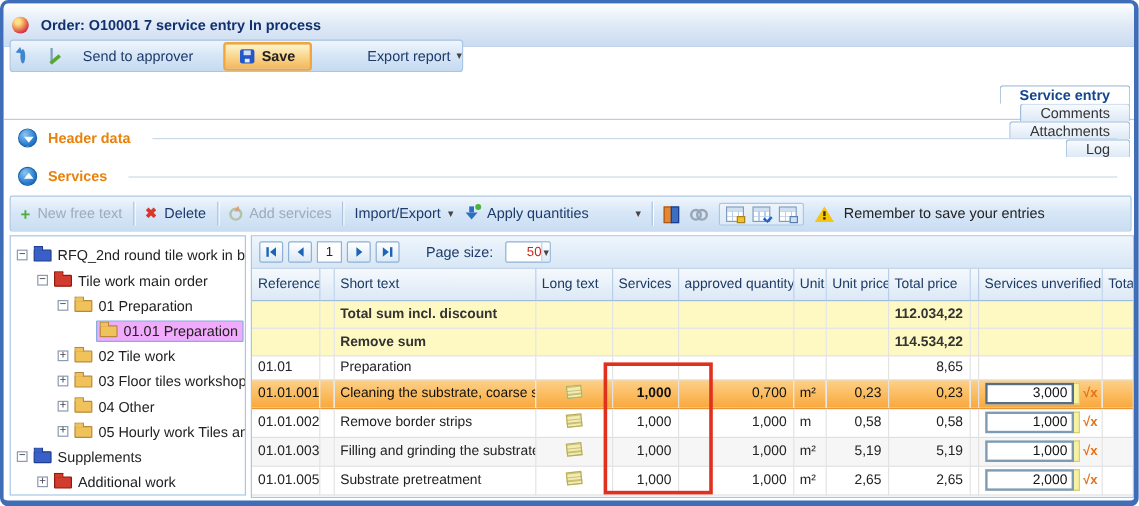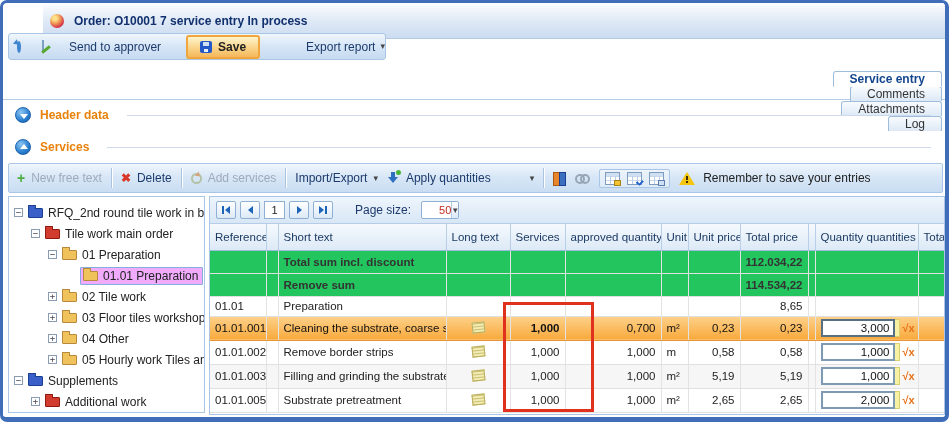--- a/index.html
+++ b/index.html
@@ -2,21 +2,21 @@
 <html><head>
 <meta charset="utf-8">
 <style>
   * { margin:0; padding:0; box-sizing:border-box; }
   html,body { width:949px; height:422px; background:#fff; font-family:"Liberation Sans", sans-serif; }
   #win { position:relative; width:949px; height:422px; background:#fff;
          border:3px solid #3f6db8; border-right-width:4px; border-bottom-width:5px; border-radius:7px; overflow:hidden; }
 
   
   .titlebar { position:absolute; left:0; top:0; right:0; height:36px; display:flex; align-items:center; padding-left:7px;
-              background:linear-gradient(#fdfefe, #e2ebf7 45%, #cbdcf1); border-bottom:1px solid #b4c9e4;margin-left:40px; }
+              background:linear-gradient(#fdfefe, #e2ebf7 45%, #cbdcf1); border-bottom:1px solid #b4c9e4; }
   .sphere-icon { width:14px; height:14px; border-radius:50%; flex:none;
                  background:radial-gradient(circle at 35% 30%, #ffe08a 0 15%, #f0a05a 38%, #d8394a 70%, #941c2f 100%); }
   .titlebar .ttl { margin-left:10px; font-size:12px; font-weight:bold; color:#11306e; white-space:nowrap; }
 
   
   .mainbar-row { position:absolute; left:0; top:25px; right:0; height:40px; }
   .mainbar { position:absolute; left:5px; top:5px; width:378px; height:27px; display:flex; align-items:center; gap:21px; padding:0 8px;
              background:linear-gradient(#f0f6fc, #d8e7f7 45%, #c6daf0); border:1px solid #a9c6e6; border-radius:3px; }
   .tbtn { display:flex; align-items:center; gap:5px; font-size:12px; color:#1c3a6b; white-space:nowrap; cursor:default; padding:2px 4px; }
   .refresh-icon { width:12px; height:12px; border:2px solid #3f85cf; border-radius:50%; position:relative; }
@@ -117,21 +117,21 @@
   table.grid { border-collapse:collapse; table-layout:fixed; width:736px; font-size:11.5px; }
   .grid col.c-ref{width:56px} .grid col.c-sp1{width:12px} .grid col.c-st{width:168px} .grid col.c-lt{width:64px}
   .grid col.c-q{width:55px} .grid col.c-aq{width:96px} .grid col.c-u{width:27px} .grid col.c-up{width:52px}
   .grid col.c-tp{width:68px} .grid col.c-sp2{width:7px} .grid col.c-qu{width:103px} .grid col.c-last{width:auto}
   .grid th { height:26px; padding:0 5px; font-weight:normal; text-align:left; color:#1c3a63; white-space:nowrap; overflow:hidden;
              background:linear-gradient(#f5f9fd, #dce9f6); border-right:1px solid #b9cfe8; border-bottom:1px solid #9ebcdc; }
   .grid th.sp { padding:0; border-left:1px solid #b9cfe8; }
   .grid td { padding:0 5px; color:#222; white-space:nowrap; overflow:hidden; border-right:1px solid #e3e3e3; border-bottom:1px solid #e0e0e0; }
   .grid td.sp { padding:0; border-left:1px solid #dcdcdc; background:#fff; }
   .grid .num { text-align:right; }
-  .grid tr.r-total { height:23px; } .grid tr.r-total td { background:#22c55e; font-weight:bold; color:#333; }
+  .grid tr.r-total { height:23px; } .grid tr.r-total td { background:#fef9c3; font-weight:bold; color:#333; }
   .grid tr.r-group { height:20px; }
   .grid tr.r-item { height:24px; }
   .grid tr.r-alt td { background:#f6f6f6; }
   .grid tr.r-hl td { background:linear-gradient(#fdd18a, #f9a93c); border-bottom:1px solid #e8953a; color:#111; }
   .qty-red { color:#d93025; }
   tr.r-hl .qty-red { color:#b30000; font-weight:bold; }
   .note-icon { display:inline-block; width:13px; height:11px; margin:0 auto; background:#f2ecb0; border:1px solid #b9ae5e; transform:rotate(-6deg);
                background-image:repeating-linear-gradient(0deg, rgba(0,0,0,0) 0 2px, #c9bf77 2px 3px); }
   .ltc { text-align:center; }
   .qu-cell { display:flex; align-items:center; justify-content:space-between; height:100%; }
@@ -351,21 +351,21 @@
           <th>Reference</th>
           <th class="sp"></th>
           <th>Short text</th>
           <th>Long text</th>
           <th>Services</th>
           <th>approved quantity</th>
           <th>Unit</th>
           <th>Unit price</th>
           <th>Total price</th>
           <th class="sp"></th>
-          <th>Quantity quantities</th>
+          <th>Services unverified</th>
           <th>Total</th>
         </tr>
 
         <tr class="r-total">
           <td></td>
               <td class="sp"></td>
           <td>Total sum incl. discount</td>
           <td></td>
               <td></td>
               <td></td>

